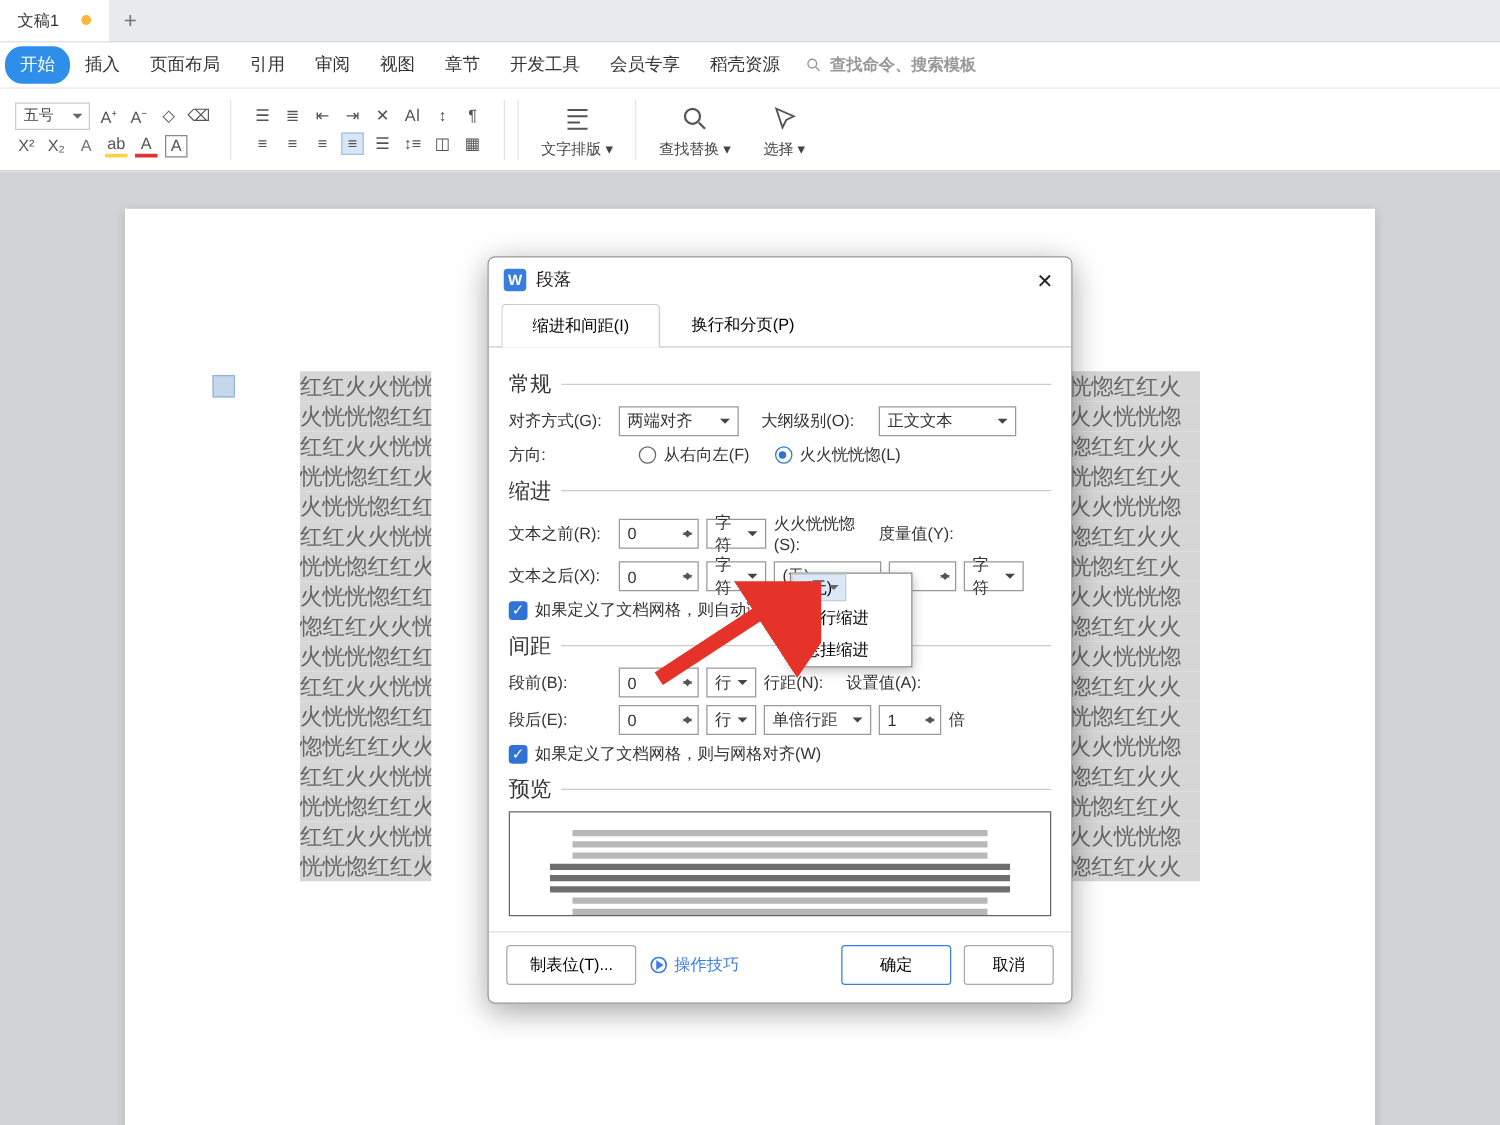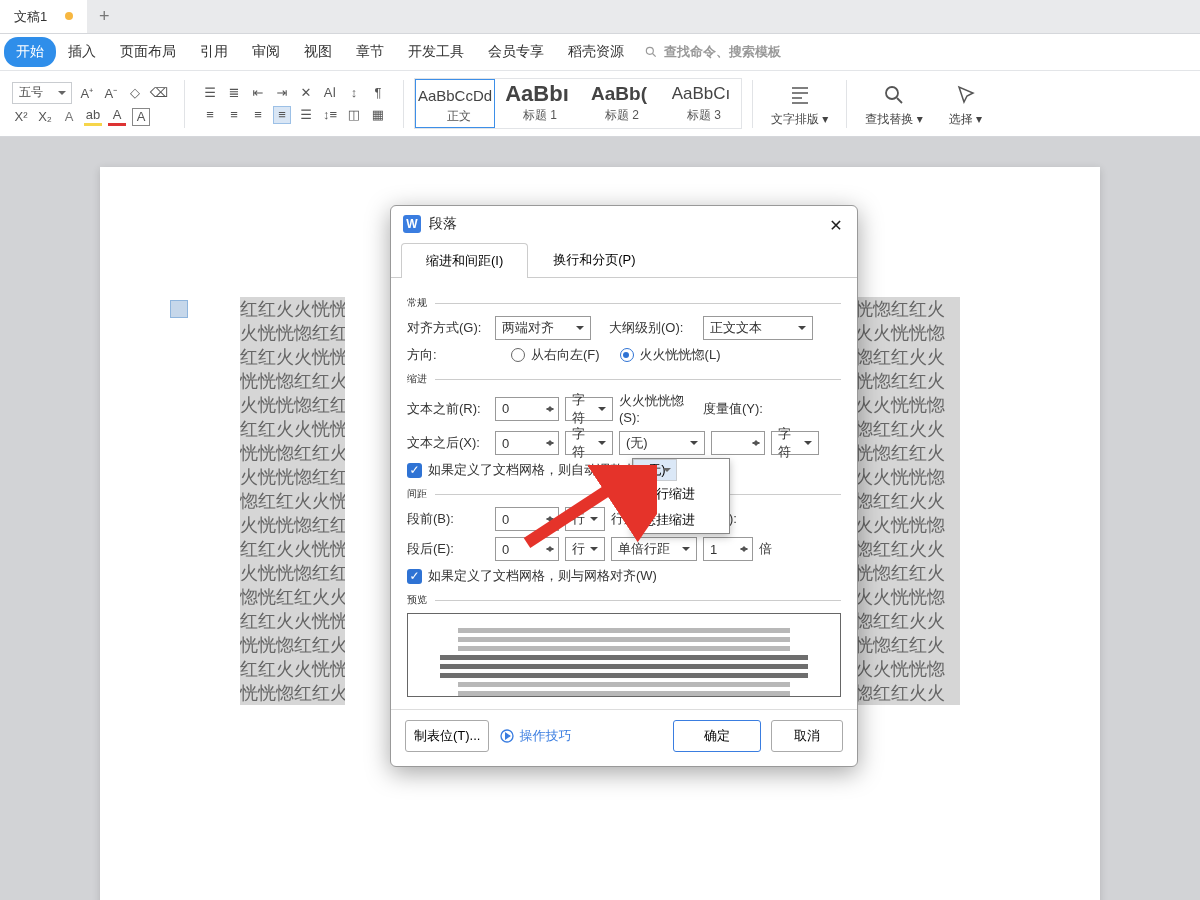--- a/index.html
+++ b/index.html
@@ -35,41 +35,41 @@
   .lines-left { left: 140px; }
   .lines-right { right: 140px; }
   .dialog { position: absolute; top: 205px; left: 390px; width: 468px; background: #fff; border: 1px solid #999; border-radius: 6px; box-shadow: 0 6px 24px rgba(0,0,0,0.35); }
   .dlg-title { height: 36px; display: flex; align-items: center; padding: 0 12px; font-size: 14px; color: #222; position: relative; }
   .dlg-title .lg { width: 18px; height: 18px; background: #3a7de0; color: #fff; font-size: 12px; font-weight: bold; display: inline-flex; align-items: center; justify-content: center; border-radius: 3px; margin-right: 8px; }
   .dlg-close { position: absolute; right: 10px; top: 8px; width: 22px; height: 22px; display: flex; align-items: center; justify-content: center; cursor: pointer; font-size: 16px; }
   .dlg-tabs { display: flex; border-bottom: 1px solid #ccc; padding: 0 10px; font-size: 13px; }
   .dlg-tab { padding: 8px 24px; border: 1px solid transparent; border-bottom: none; cursor: pointer; }
   .dlg-tab.active { border-color: #ccc; background: #fff; border-radius: 4px 4px 0 0; position: relative; top: 1px; }
   .dlg-body { padding: 10px 16px 12px 16px; font-size: 13px; color: #333; }
-  .section-hd { display: flex; align-items: center; margin: 8px 0 6px 0; font-size: 10px; }
+  .section-hd { display: flex; align-items: center; margin: 8px 0 6px 0; font-size: 17px; }
   .section-hd .ln { flex: 1; height: 1px; background: #ccc; margin-left: 8px; }
   .row { display: flex; align-items: center; gap: 6px; margin: 6px 0; flex-wrap: nowrap; }
   .lab { width: 82px; }
   .dd { border: 1px solid #999; height: 24px; padding: 0 22px 0 6px; font-size: 13px; background: #fff; position: relative; display: inline-flex; align-items: center; min-width: 70px; }
   .dd::after { content: ""; position: absolute; right: 6px; top: 9px; border: 4px solid transparent; border-top-color: #444; }
   .spin { border: 1px solid #999; height: 24px; width: 64px; padding: 0 18px 0 6px; position: relative; display: inline-flex; align-items: center; background: #fff; }
   .spin::before { content: ""; position: absolute; right: 4px; top: 4px; border: 4px solid transparent; border-bottom-color: #555; }
   .spin::after { content: ""; position: absolute; right: 4px; bottom: 4px; border: 4px solid transparent; border-top-color: #555; }
   .radio { width: 14px; height: 14px; border: 1.5px solid #666; border-radius: 50%; display: inline-block; position: relative; vertical-align: middle; }
   .radio.checked { border-color: #2f73d4; }
   .radio.checked::after { content: ""; position: absolute; left: 2.5px; top: 2.5px; width: 6px; height: 6px; border-radius: 50%; background: #2f73d4; }
   .chk { width: 15px; height: 15px; border-radius: 3px; background: #2f73d4; display: inline-flex; align-items: center; justify-content: center; color: #fff; font-size: 12px; }
   .dropdown-pop { position: absolute; left: 241px; top: 252px; width: 98px; background: #fff; border: 1px solid #888; box-shadow: 0 3px 8px rgba(0,0,0,0.25); z-index: 5; }
   .dropdown-pop .opt { padding: 4px 10px; font-size: 13px; cursor: pointer; }
   .dropdown-pop .opt.sel { background: #dbe8f7; }
   .preview-box { border: 1px solid #666; margin-top: 6px; height: 84px; padding: 10px 10px; }
   .preview-ln { height: 5px; background: #b8b8b8; margin: 4px 40px; }
   .preview-ln.d { background: #6e6e6e; margin: 4px 22px; }
   .dlg-foot { display: flex; align-items: center; padding: 10px 14px 14px 14px; gap: 10px; border-top: 1px solid #ddd; }
-  .btn { border: 1px solid #aaa; background: #fff; height: 32px; padding: 0 8px; font-size: 13px; border-radius: 3px; cursor: pointer; display: inline-flex; align-items: center; }
+  .btn { border: 1px solid #aaa; background: #fff; height: 32px; padding: 0 18px; font-size: 13px; border-radius: 3px; cursor: pointer; display: inline-flex; align-items: center; }
   .btn.primary { border: 1.5px solid #3a7de0; }
   .link { color: #3a7de0; cursor: pointer; display: inline-flex; align-items: center; gap: 4px; font-size: 13px; }
   .arrow-annot { position: absolute; left: 517px; top: 465px; z-index: 20; pointer-events: none; }
 </style>
 </head>
 <body>
 
 <div class="tab-bar">
   <div class="tab">
     <span>文稿1</span>
@@ -133,38 +133,20 @@
       <span class="ico">≡</span>
       <span class="ico">≡</span>
       <span class="ico" style="background:#d9e6f5;border:1px solid #9cc0e6">≡</span>
       <span class="ico">☰</span>
       <span class="ico">↕≡</span>
       <span class="ico">◫</span>
       <span class="ico">▦</span>
     </div>
   </div>
   <div class="ribbon-sep"></div>
-  <div class="style-gallery">
-    <div class="style-item sel-item">
-      <div class="samp">AaBbCcDd</div>
-      <div class="lab">正文</div>
-    </div>
-    <div class="style-item">
-      <div class="samp" style="font-weight:bold;font-size:22px">AaBbı</div>
-      <div class="lab">标题 1</div>
-    </div>
-    <div class="style-item">
-      <div class="samp" style="font-weight:bold;font-size:19px">AaBb(</div>
-      <div class="lab">标题 2</div>
-    </div>
-    <div class="style-item">
-      <div class="samp" style="font-size:17px">AaBbCı</div>
-      <div class="lab">标题 3</div>
-    </div>
-  </div>
   <div class="ribbon-sep"></div>
   <div class="big-tool">
     <div class="bx">
         <svg width="22" height="22" stroke="#555" fill="none" stroke-width="1.5">
           <path d="M3 4h16M3 9h16M3 14h10M3 19h16"></path>
         </svg>
       </div>
     <span>文字排版</span> ▾
   </div>
   <div class="ribbon-sep"></div>

